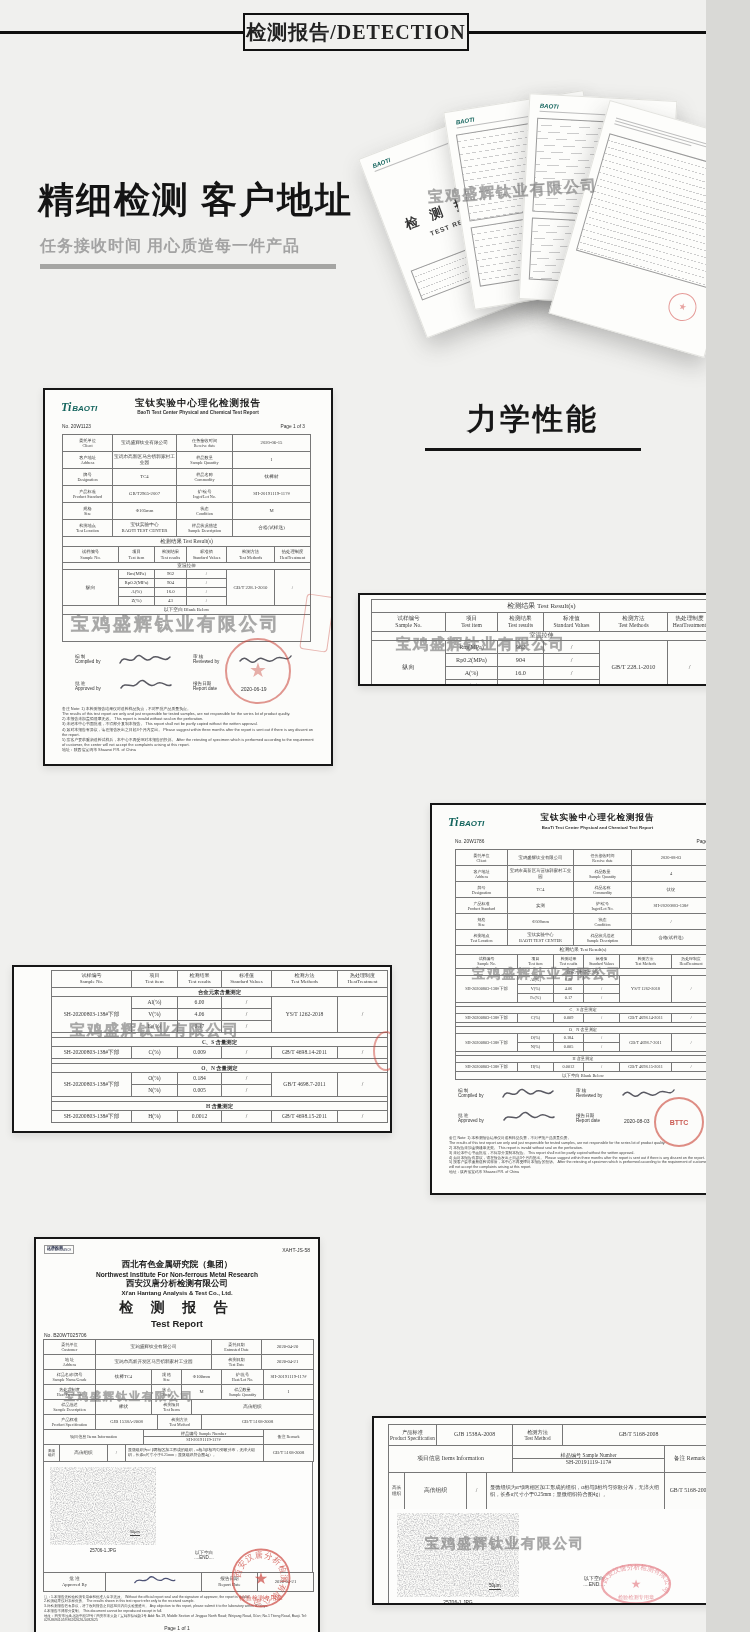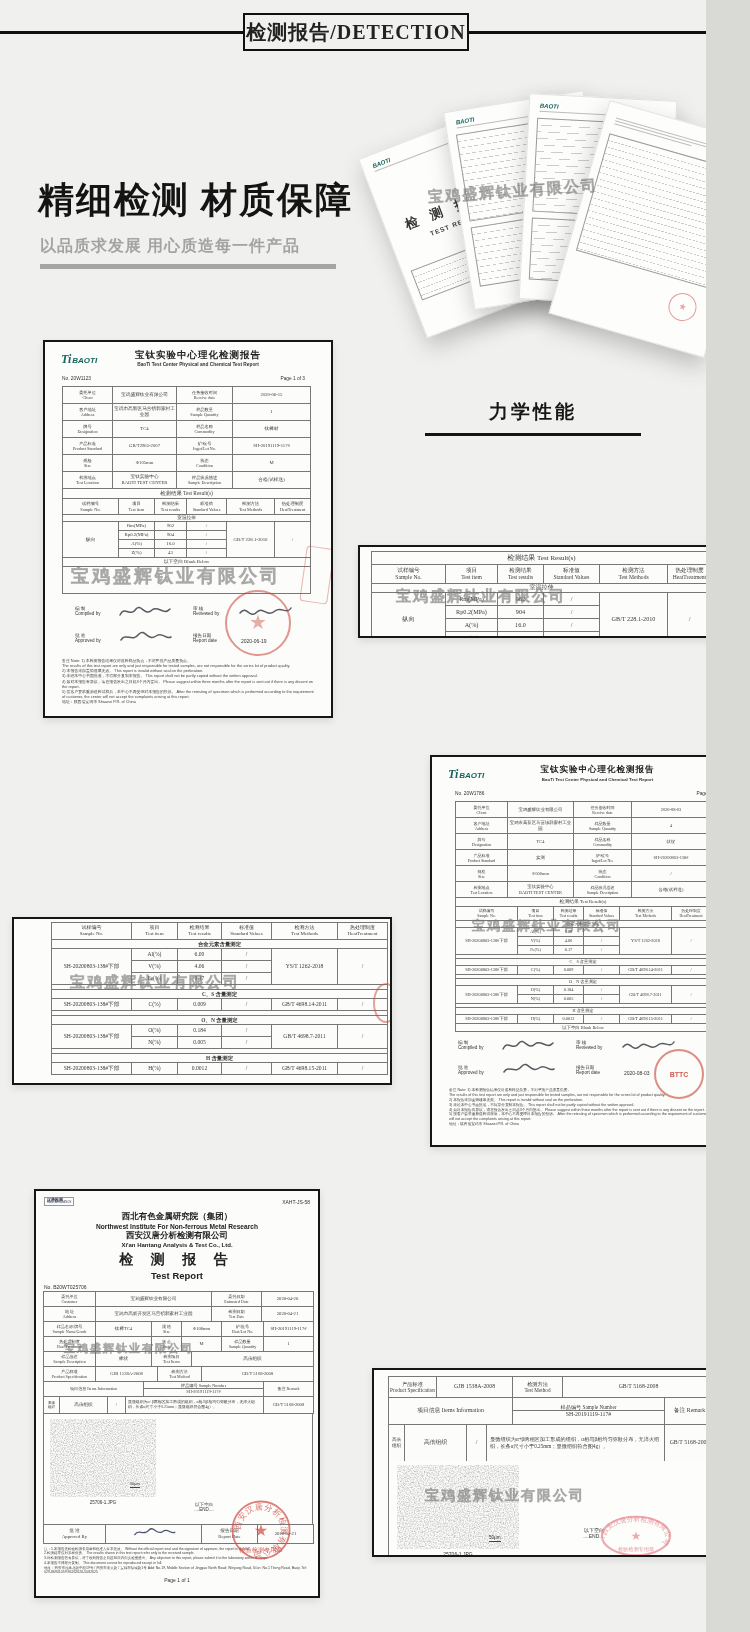--- a/index.html
+++ b/index.html
@@ -34,37 +34,37 @@
           background:repeating-linear-gradient(to bottom,transparent 0 6px,#cccccc 6px 6.6px);}
   .cover-t{font-size:13px;font-weight:bold;letter-spacing:5px;text-align:center;margin-top:52px;color:#333;
            font-family:"Liberation Serif",serif;}
   .cover-s{font-size:6.5px;font-weight:bold;text-align:center;letter-spacing:1px;margin-top:4px;color:#444;}
   .mini-stamp{position:absolute;right:20px;bottom:28px;width:26px;height:26px;border:1.5px solid rgba(214,90,86,.6);
               border-radius:50%;}
   .mini-stamp span{position:absolute;left:50%;top:50%;transform:translate(-50%,-54%);font-size:9px;color:rgba(214,90,86,.55);}
 
   
   .sec{position:absolute;text-align:center;}
-  .sec .t{font-family:"Liberation Serif","DejaVu Serif",serif;font-weight:900;font-size:19px;
+  .sec .t{font-family:"Liberation Serif","DejaVu Serif",serif;font-weight:900;font-size:30px;
           letter-spacing:3px;color:#171717;}
   .sec .bar{height:3px;background:#141414;margin:8px auto 7px;}
   .sec .e{font-family:"Liberation Serif",serif;font-weight:bold;font-size:19px;letter-spacing:1px;
           white-space:nowrap;color:#1c1c1c;}
   #sec-mech{left:418px;top:399px;width:230px;}
   #sec-mech .bar{width:216px;}
   #sec-chem{left:80px;top:809px;width:230px;}
   #sec-chem .bar{width:212px;}
   #sec-exam{left:478px;top:1237px;width:136px;}
   #sec-exam .t{font-size:27px;letter-spacing:2px;}
   #sec-exam .bar{width:132px;height:2.5px;}
   #sec-exam .e{font-size:18px;}
 
   
   .card{position:absolute;background:#fcfcfa;border:2px solid #161616;box-sizing:border-box;
-        overflow:hidden;box-shadow:0 3px 8px rgba(0,0,0,.10);}
+        overflow:hidden;box-shadow:0 3px 8px rgba(0,0,0,.10);margin-top:48px;}
   #card-r1{left:43px;top:340px;width:290px;height:378px;}
   #box-mech{left:358px;top:545px;width:364px;height:93px;}
   #box-chem{left:12px;top:917px;width:380px;height:168px;}
   #card-r2{left:430px;top:755px;width:315px;height:392px;}
   #card-r3{left:34px;top:1189px;width:286px;height:409px;}
   #box-exam{left:372px;top:1368px;width:352px;height:189px;}
 
   table.doc{border-collapse:collapse;table-layout:fixed;font-family:"Liberation Serif","DejaVu Serif",serif;}
   table.doc td{border:1px solid #777;text-align:center;vertical-align:middle;padding:0 1px;
                color:#3a3a3a;overflow:hidden;line-height:1.25;}
@@ -193,22 +193,22 @@
   #wm-exc2{left:36px;top:26px;font-size:14px;}
 </style>
 </head>
 <body>
 
 <div id="page">
 
   <div id="top-line"></div>
   <div id="badge">检测报告/DETECTION</div>
 
-  <div id="hero-title">精细检测 材质保障</div>
-  <div id="hero-sub">以品质求发展  用心质造每一件产品</div>
+  <div id="hero-title">精细检测 客户地址</div>
+  <div id="hero-sub">任务接收时间  用心质造每一件产品</div>
   <div id="hero-bar"></div>
 
   <div class="paper" id="paper1">
     <div class="p-logo">BAOTI</div>
     <div class="p-line"></div>
     <div class="cover-t">检 测 报 告</div>
     <div class="cover-s">TEST REPORT</div>
     <div class="p-grid" style="height:30px;margin-top:24px;"></div>
   </div>
   <div class="paper" id="paper2">

